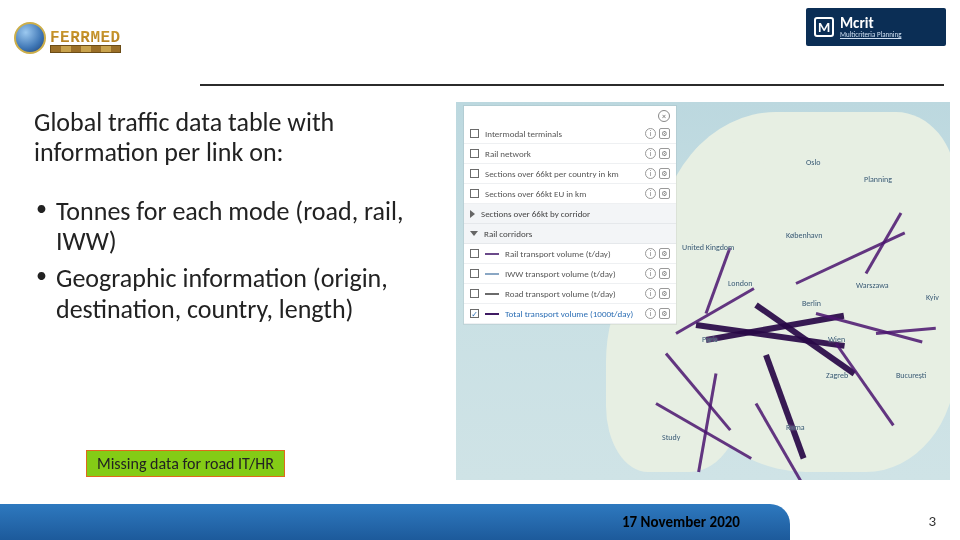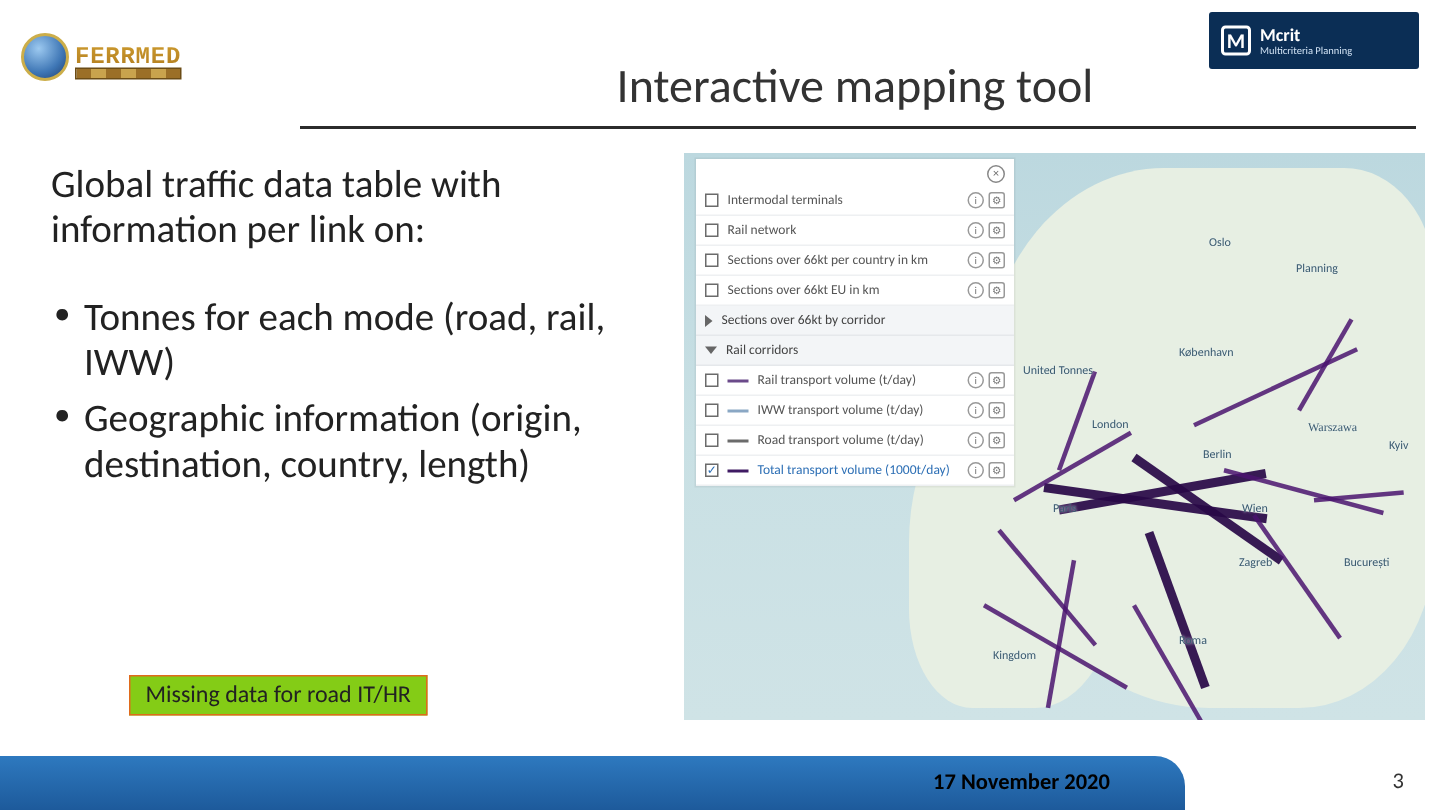--- a/index.html
+++ b/index.html
@@ -65,22 +65,22 @@
     padding:0 8px;
     gap:6px;
     border-radius:2px;
   }
   .mcrit-mark{
     width:20px;height:20px;border:2px solid #fff;border-radius:3px;
     display:flex;align-items:center;justify-content:center;
     font-weight:900;font-size:14px;
   }
   .mcrit-text{line-height:1;}
-  .mcrit-text .big{font-weight:800;font-size:12px;}
-  .mcrit-text .small{font-size:7px;color:#cfe0f2;}
+  .mcrit-text .big{font-weight:800;font-size:15px;}
+  .mcrit-text .small{font-size:7px;color:#cfe0f2;text-decoration:underline;}
   .title {
     position: absolute;
     left: 200px;
     right: 20px;
     top: 38px;
     font-size: 32px;
     font-weight: 400;
     color: #333;
     text-align: center;
     padding-bottom: 6px;
@@ -245,21 +245,20 @@
     <div class="globe"></div>
     <span class="ferrmed-word">FERRMED</span>
   </div>
   <div class="logo-right">
     <div class="mcrit-mark">M</div>
     <div class="mcrit-text">
       <div class="big">Mcrit</div>
       <div class="small">Multicriteria Planning</div>
     </div>
   </div>
-  <div class="title">Interactive mapping tool</div>
   <div class="title-rule"></div>
 </div>
 
 <div class="content">
   <p class="lead">Global traffic data table with information per link on:</p>
   <ul class="bullets">
     <li>Tonnes for each mode (road, rail, IWW)</li>
     <li>Geographic information (origin, destination, country, length)</li>
   </ul>
 </div>
@@ -285,26 +284,26 @@
   <div class="flow" style="left:260px;top:270px;width:100px;transform:rotate(100deg);"></div>
   <div class="flow" style="left:300px;top:300px;width:90px;transform:rotate(60deg);"></div>
   <div class="flow" style="left:200px;top:300px;width:110px;transform:rotate(30deg);"></div>
   <div class="flow" style="left:410px;top:170px;width:70px;transform:rotate(-60deg);"></div>
   <div class="flow" style="left:420px;top:230px;width:60px;transform:rotate(-5deg);"></div>
   <div class="flow" style="left:250px;top:210px;width:70px;transform:rotate(-70deg);"></div>
 
   <span class="city" style="left:350px;top:55px;">Oslo</span>
   <span class="city" style="left:408px;top:72px;">Planning</span>
   <span class="city" style="left:330px;top:128px;">København</span>
-  <span class="city" style="left:226px;top:140px;">United Tonnes</span>
+  <span class="city" style="left:226px;top:140px;">United Kingdom</span>
   <span class="city" style="left:248px;top:176px;margin-left:24px;">London</span>
   <span class="city" style="left:246px;top:232px;">Paris</span>
-  <span class="city" style="left:206px;top:330px;">Kingdom</span>
+  <span class="city" style="left:206px;top:330px;">Study</span>
   <span class="city" style="left:346px;top:172px;margin-top:24px;">Berlin</span>
-  <span class="city" style="left:416px;top:178px;font-family:Liberation Serif, serif;">Warszawa</span>
+  <span class="city" style="left:400px;top:178px;">Warszawa</span>
   <span class="city" style="left:372px;top:232px;">Wien</span>
   <span class="city" style="left:330px;top:320px;">Roma</span>
   <span class="city" style="left:370px;top:268px;">Zagreb</span>
   <span class="city" style="left:440px;top:268px;">București</span>
   <span class="city" style="left:470px;top:190px;">Kyiv</span>
 
   <div class="layer-panel">
     <div class="panel-close">×</div>
     <div class="panel-spacer"></div>
 

